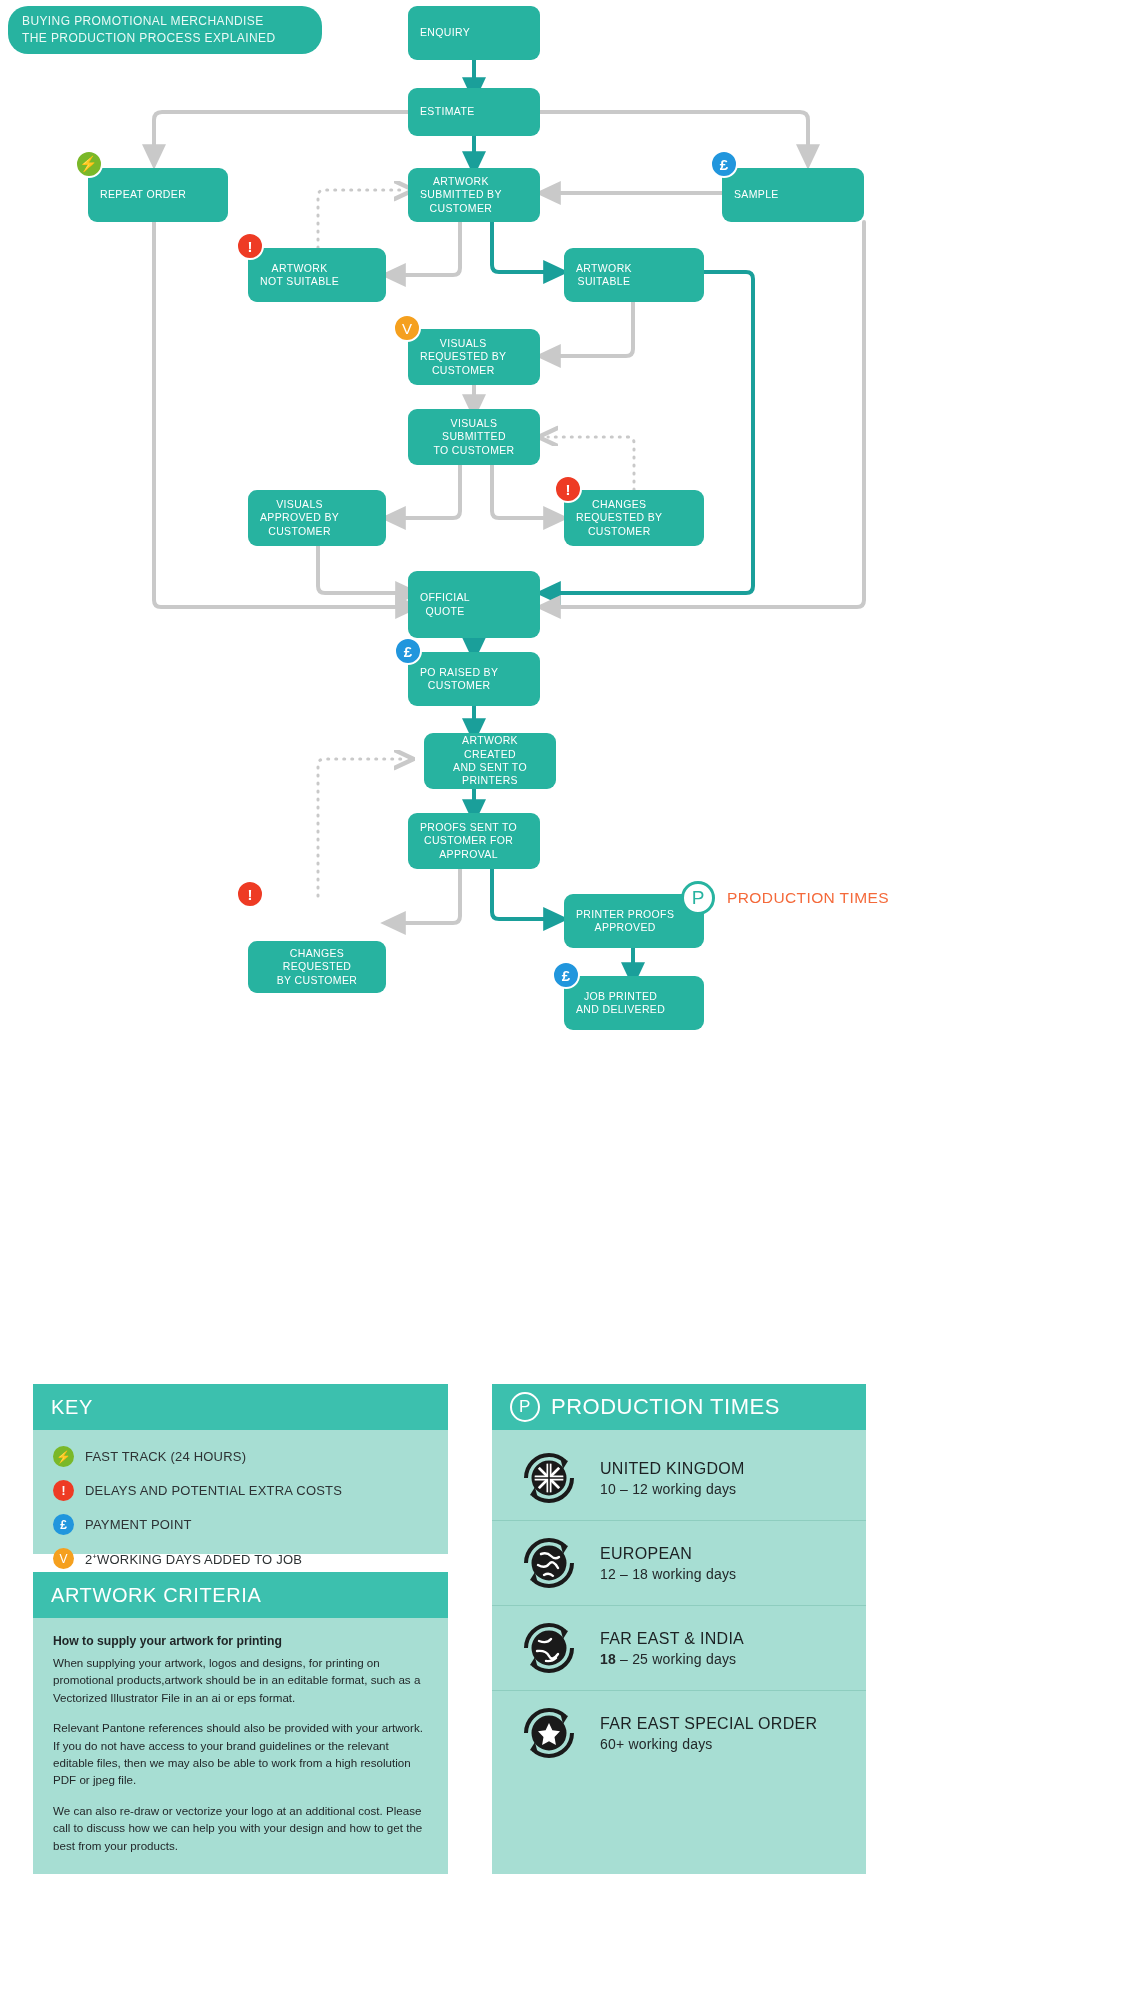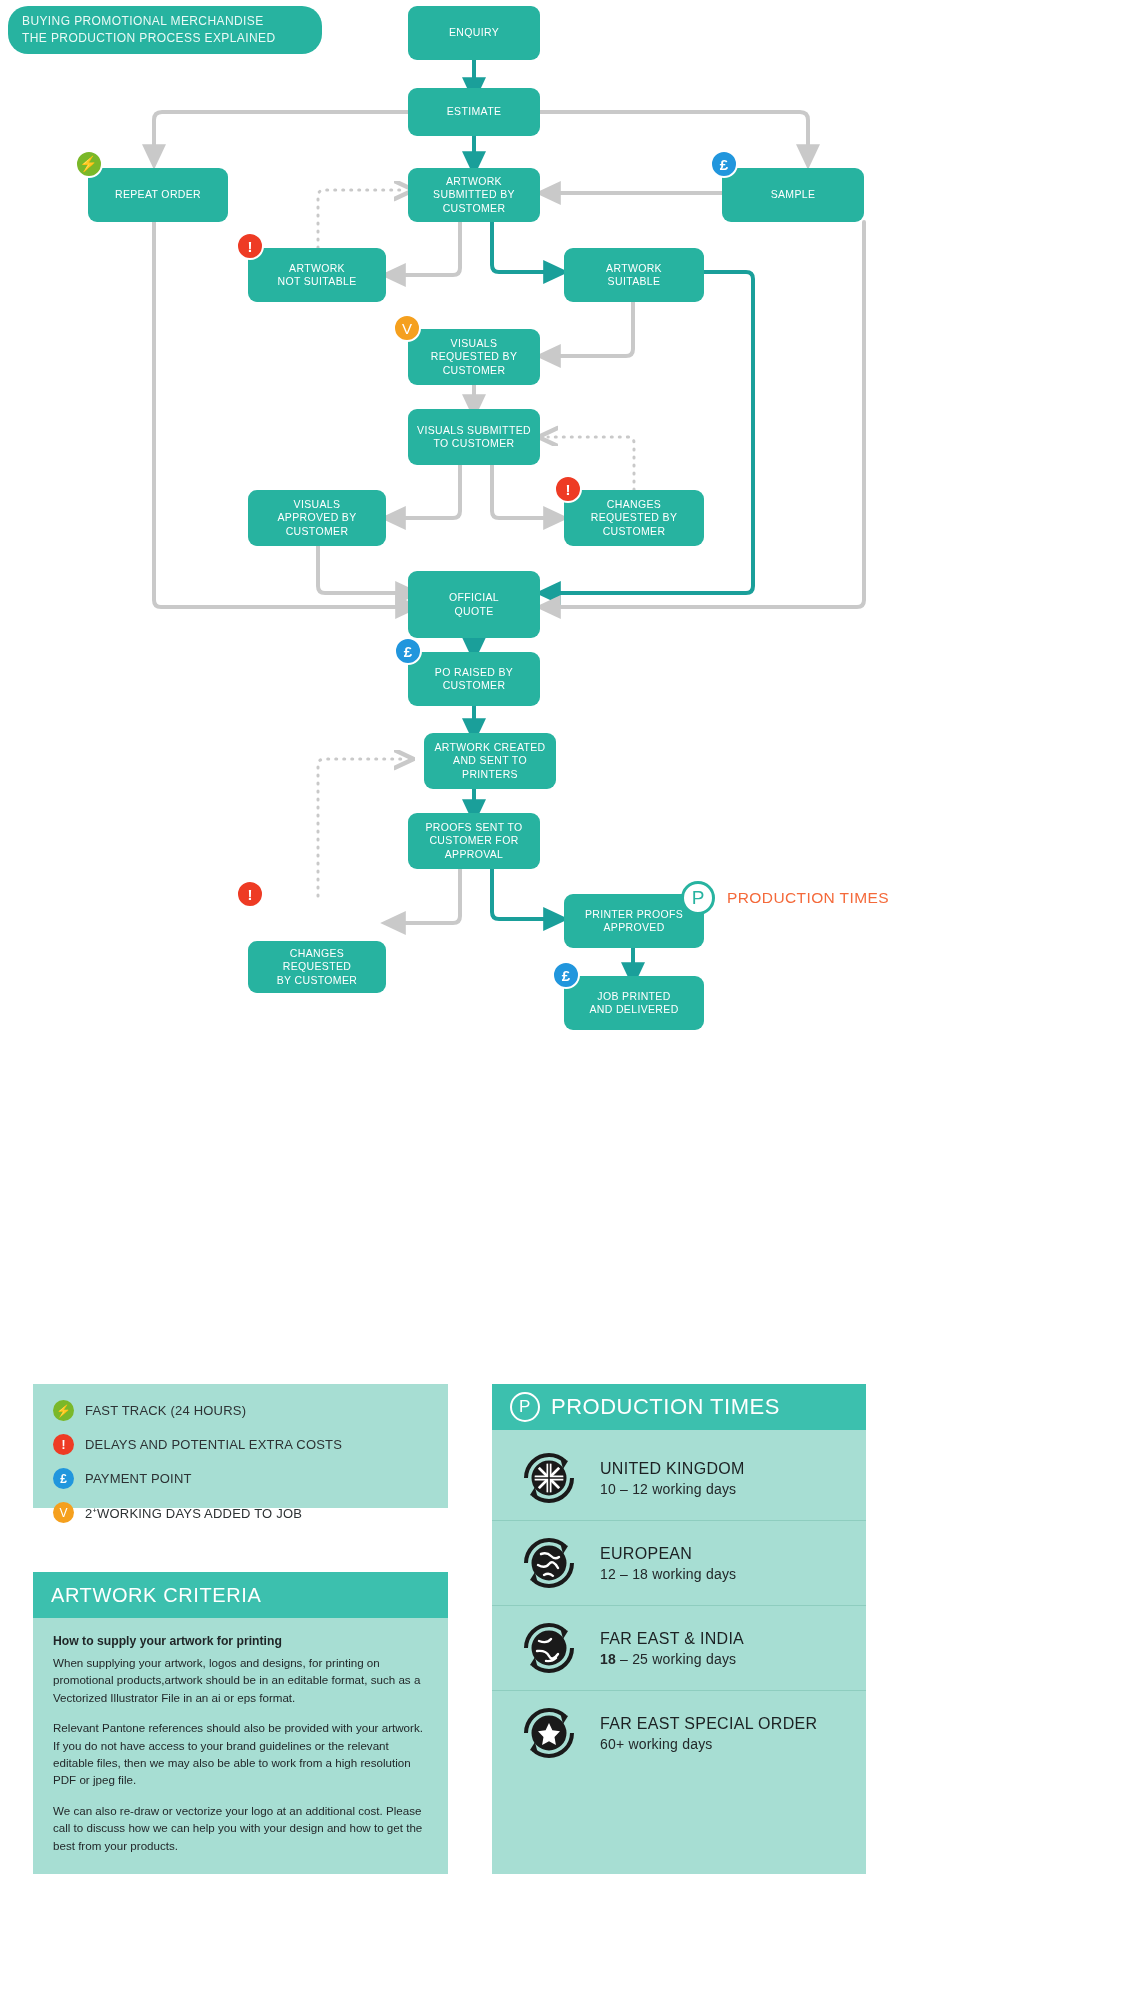--- a/index.html
+++ b/index.html
@@ -13,26 +13,26 @@
 
   
   #flow { position: absolute; left: 0; top: 0; width: 1133px; height: 1060px; }
   #wires { position: absolute; left: 0; top: 0; width: 1133px; height: 1060px; }
 
   .node {
     position: absolute;
     background: #27b3a0;
     border-radius: 9px;
     color: #ffffff;
-    display: flex; align-items: center; justify-content: center;
+    display: flex; align-items: center; 
     text-align: center;
     font-size: 10.5px;
     letter-spacing: .35px;
     line-height: 1.28;
-    padding: 4px 6px;
+    padding: 4px 12px;
     z-index: 4;
   }
 
   .title-banner {
     position: absolute; left: 8px; top: 6px;
     width: 314px; height: 48px;
     background: #27b3a0; border-radius: 20px;
     color: #eafaf6;
     display: flex; flex-direction: column; justify-content: center;
     padding-left: 14px;
@@ -284,20 +284,21 @@
     <span>£</span>
       </div>
 
   <div class="p-circle" style="left:681px; top:881px;">
     <span>P</span>
       </div>
   <div class="prod-label" style="left:727px; top:889px;">PRODUCTION TIMES</div>
 </div>
 
 <div class="panel" id="key-panel">
+  <div class="panel-head">KEY</div>
   <div class="panel-body">
     <div class="key-row">
       <span class="key-ico fast">
         <span>⚡</span>
           </span>
       <span class="key-txt">FAST TRACK (24 HOURS)</span>
     </div>
     <div class="key-row">
       <span class="key-ico delay">
         <span>!</span>

